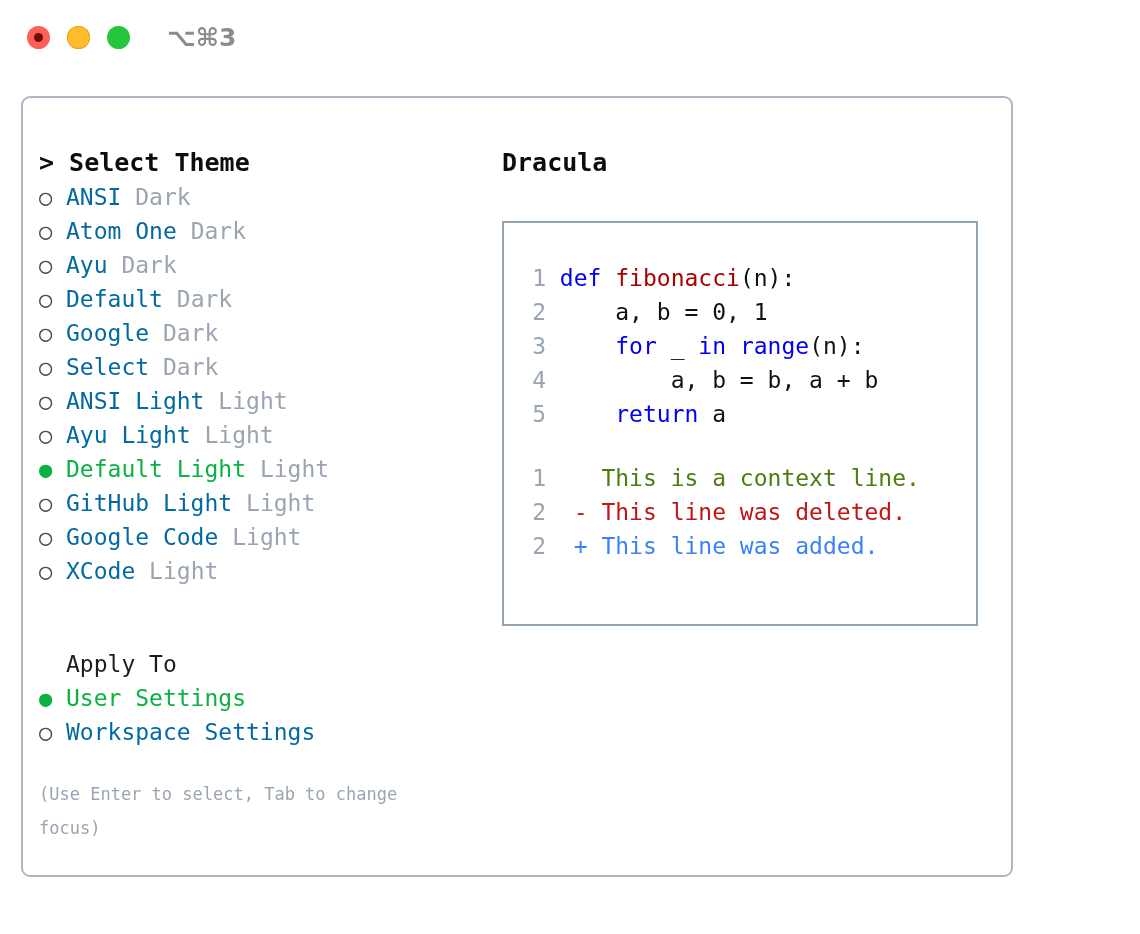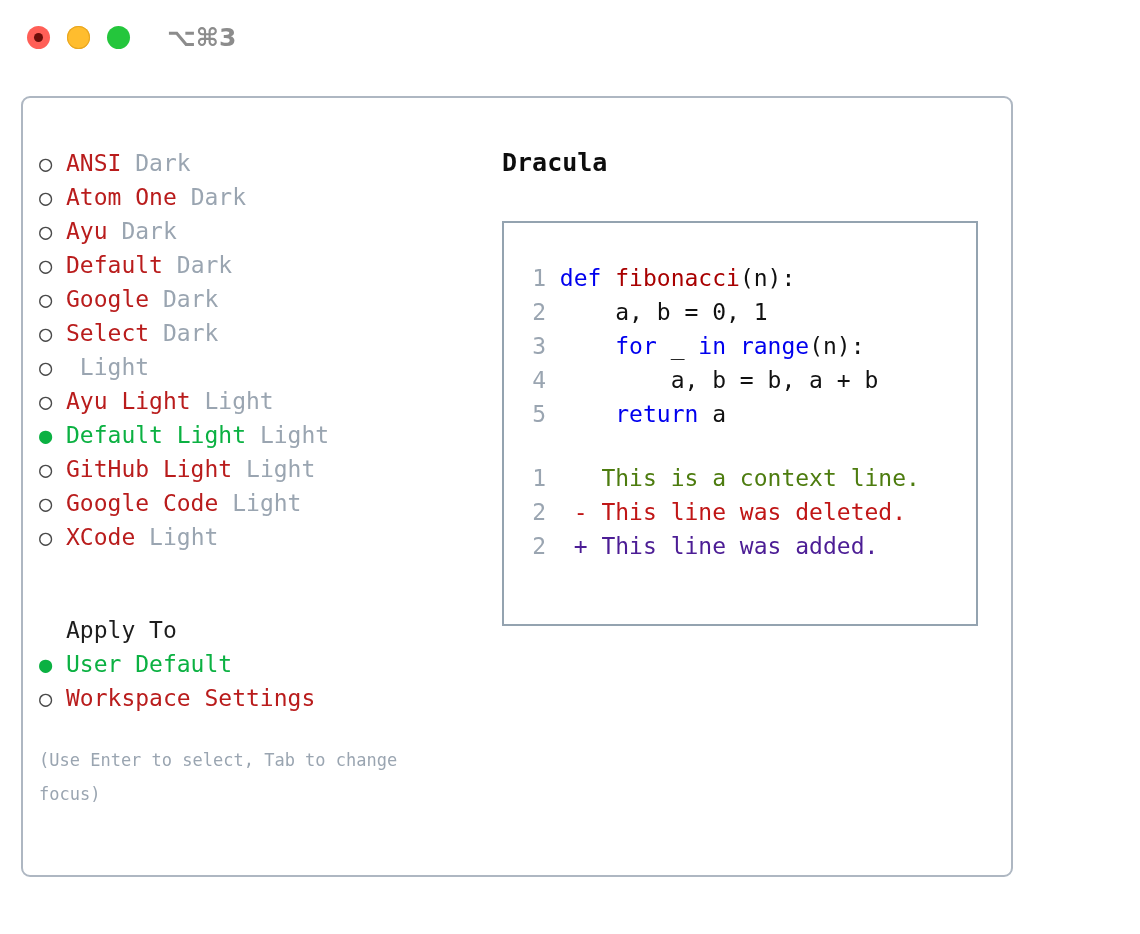--- a/index.html
+++ b/index.html
@@ -105,21 +105,21 @@
     white-space: pre;
   }
   .marker {
     width: 27px;
     flex: 0 0 27px;
     font-size: 22px;
     color: #4a4a4a;
     line-height: 34px;
   }
   .marker.sel { color: #0bb142; }
-  .row .name { color: #b91c1c; }
+  .row .name { color: #0369a1; }
   .row.selected .name { color: #0bb142; }
   .row .suffix { color: #9aa5b1; }
   .row .pad { color: transparent; }
 
   .section-header {
     font-size: 23px;
     color: #1d1d1d;
     line-height: 34px;
     height: 34px;
     padding-left: 27px;
@@ -172,62 +172,63 @@
     display: inline-block;
     width: 28px;
     text-align: right;
     color: #9aa5b1;
   }
   .kw { color: #0000ee; }
   .fn { color: #a80000; }
   .plain { color: #111111; }
   .ctx { color: #4d7c0f; text-align: right; }
   .del { color: #c01616; }
-  .add { color: #4c1d95; }
+  .add { color: #3b82f6; }
 
   .diff-gap { height: 30px; display: block; }
 </style>
 </head>
 <body>
 
 <div class="window">
 
   <div class="titlebar">
     <div class="dots">
       <span class="dot dot-red"></span>
       <span class="dot dot-yellow"></span>
       <span class="dot dot-green"></span>
     </div>
     <div class="shortcut">⌥⌘3</div>
   </div>
 
   <div class="panel">
 
     <div class="left-col">
+      <div class="list-header">&gt; Select Theme</div>
 
       <div class="theme-list" id="theme-list">
           <div class="row"><span class="marker">○</span><span class="name">ANSI</span><span class="pad"> </span><span class="suffix">Dark</span></div>
           <div class="row"><span class="marker">○</span><span class="name">Atom One</span><span class="pad"> </span><span class="suffix">Dark</span></div>
           <div class="row"><span class="marker">○</span><span class="name">Ayu</span><span class="pad"> </span><span class="suffix">Dark</span></div>
           <div class="row"><span class="marker">○</span><span class="name">Default</span><span class="pad"> </span><span class="suffix">Dark</span></div>
           <div class="row"><span class="marker">○</span><span class="name">Google</span><span class="pad"> </span><span class="suffix">Dark</span></div>
           <div class="row"><span class="marker">○</span><span class="name">Select</span><span class="pad"> </span><span class="suffix">Dark</span></div>
-          <div class="row"><span class="marker">○</span><span class="pad"> </span><span class="suffix">Light</span></div>
+          <div class="row"><span class="marker">○</span><span class="name">ANSI Light</span><span class="pad"> </span><span class="suffix">Light</span></div>
           <div class="row"><span class="marker">○</span><span class="name">Ayu Light</span><span class="pad"> </span><span class="suffix">Light</span></div>
           <div class="row selected"><span class="marker sel">●</span><span class="name">Default Light</span><span class="pad"> </span><span class="suffix">Light</span></div>
           <div class="row"><span class="marker">○</span><span class="name">GitHub Light</span><span class="pad"> </span><span class="suffix">Light</span></div>
           <div class="row"><span class="marker">○</span><span class="name">Google Code</span><span class="pad"> </span><span class="suffix">Light</span></div>
           <div class="row"><span class="marker">○</span><span class="name">XCode</span><span class="pad"> </span><span class="suffix">Light</span></div>
         </div>
 
       <div class="spacer"></div>
 
       <div class="section-header">Apply To</div>
       <div id="apply-list">
-          <div class="row selected"><span class="marker sel">●</span><span class="name">User Default</span></div>
+          <div class="row selected"><span class="marker sel">●</span><span class="name">User Settings</span></div>
           <div class="row"><span class="marker">○</span><span class="name">Workspace Settings</span></div>
         </div>
 
       <div class="hint">(Use Enter to select, Tab to change focus)</div>
     </div>
 
     <div class="right-col">
       <div class="preview-title">Dracula</div>
       <div class="preview-box">
         <div class="code" id="code-area"><span class="cline"><span class="lno">1</span><span class="plain"> </span><span class="kw">def</span><span class="plain"> </span><span class="fn">fibonacci</span><span class="plain">(n):</span></span><span class="cline"><span class="lno">2</span><span class="plain"> </span><span class="plain">    a, b = 0, 1</span></span><span class="cline"><span class="lno">3</span><span class="plain"> </span><span class="plain">    </span><span class="kw">for</span><span class="plain"> _ </span><span class="kw">in</span><span class="plain"> </span><span class="kw">range</span><span class="plain">(n):</span></span><span class="cline"><span class="lno">4</span><span class="plain"> </span><span class="plain">        a, b = b, a + b</span></span><span class="cline"><span class="lno">5</span><span class="plain"> </span><span class="plain">    </span><span class="kw">return</span><span class="plain"> a</span></span><span class="diff-gap"></span><span class="cline"><span class="lno">1</span><span class="plain"> </span><span class="ctx">   This is a context line.</span></span><span class="cline"><span class="lno">2</span><span class="plain"> </span><span class="del"> - This line was deleted.</span></span><span class="cline"><span class="lno">2</span><span class="plain"> </span><span class="add"> + This line was added.</span></span></div>

